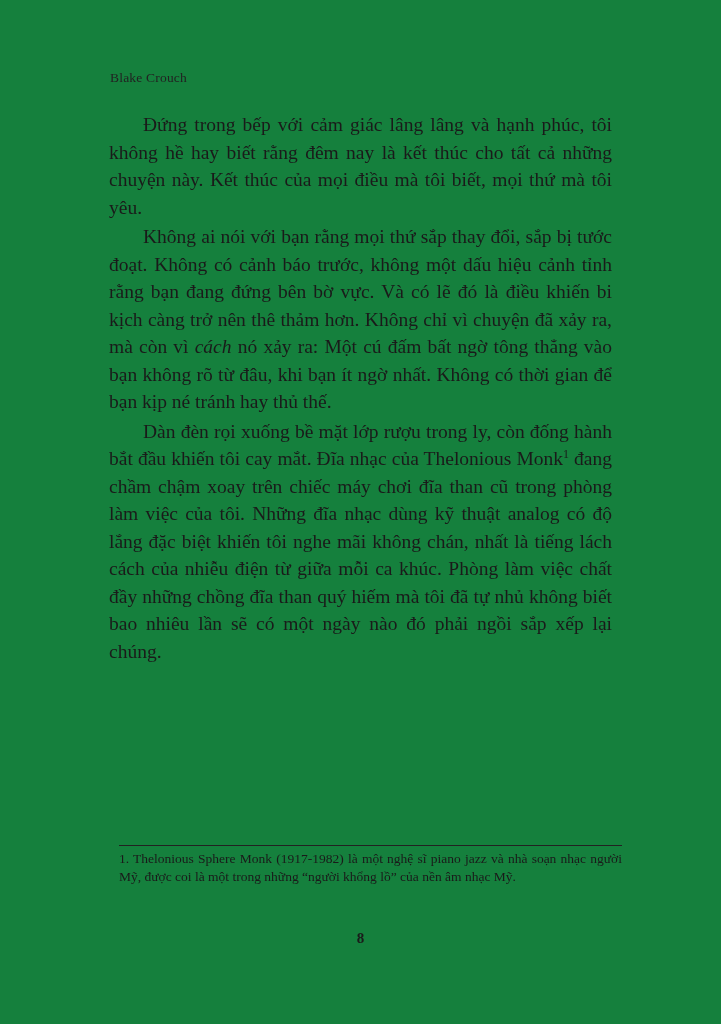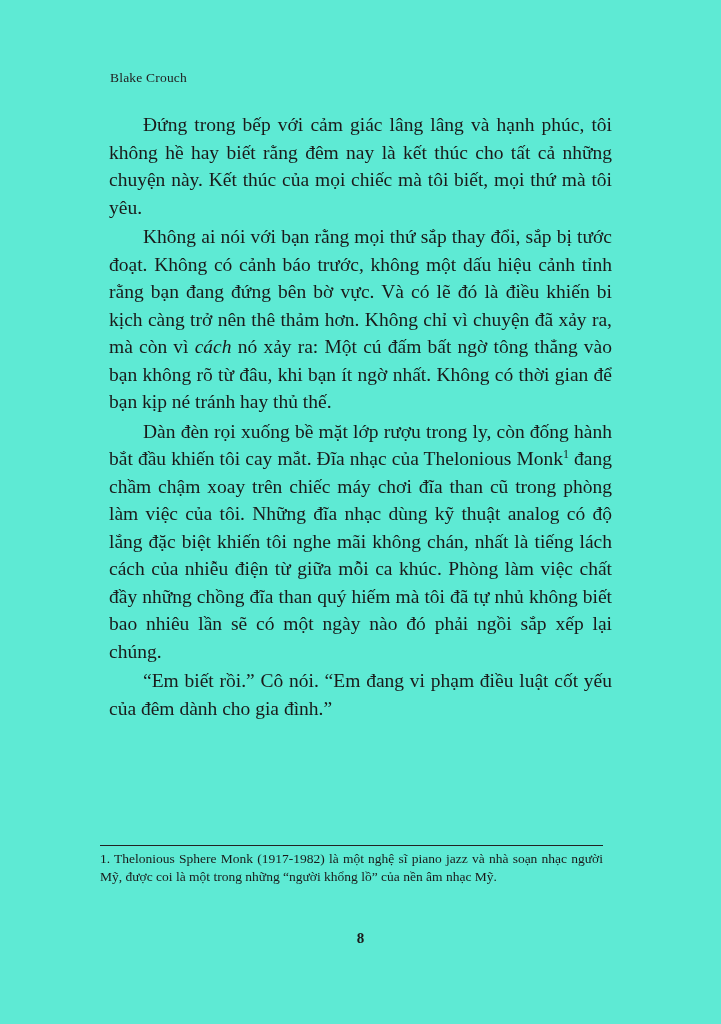--- a/index.html
+++ b/index.html
@@ -5,21 +5,21 @@
   html, body {
     margin: 0;
     padding: 0;
     background: #e8e8e8;
   }
   .page {
     position: relative;
     width: 721px;
     height: 1024px;
     margin: 0 auto;
-    background: #5eead4;
+    background: #15803d;
     color: #1a1a1a;
     font-family: "Liberation Serif", "DejaVu Serif", serif;
     overflow: hidden;
   }
   .running-header {
     position: absolute;
     left: 110px;
     top: 70px;
     font-size: 13.5px;
     letter-spacing: 0.2px;
@@ -40,21 +40,21 @@
   }
   .body-text i {
   }
   .body-text sup {
     font-size: 12px;
     line-height: 0;
     vertical-align: super;
   }
   .footnote-area {
     position: absolute;
-    left: 100px;
+    left: 119px;
     top: 845px;
     width: 503px;
   }
   .footnote-rule {
     border: none;
     border-top: 1.2px solid #222;
     margin: 0 0 4px 0;
     width: 100%;
   }
   .footnote-text {
@@ -77,28 +77,27 @@
 </style>
 </head>
 <body>
 
 <div class="page">
 
   <div class="running-header">Blake Crouch</div>
 
   <div class="body-text">
 
-    <p><span>Đứng trong bếp với cảm giác lâng lâng và hạnh phúc, tôi không hề hay biết rằng đêm nay là kết thúc cho tất cả những chuyện này. Kết thúc của mọi chiếc mà tôi biết, mọi thứ mà tôi yêu.</span></p>
+    <p><span>Đứng trong bếp với cảm giác lâng lâng và hạnh phúc, tôi không hề hay biết rằng đêm nay là kết thúc cho tất cả những chuyện này. Kết thúc của mọi điều mà tôi biết, mọi thứ mà tôi yêu.</span></p>
 
     <p><span>Không ai nói với bạn rằng mọi thứ sắp thay đổi, sắp bị tước đoạt. Không có cảnh báo trước, không một dấu hiệu cảnh tỉnh rằng bạn đang đứng bên bờ vực. Và có lẽ đó là điều khiến bi kịch càng trở nên thê thảm hơn. Không chỉ vì chuyện đã xảy ra, mà còn vì </span><i>cách</i><span> nó xảy ra: Một cú đấm bất ngờ tông thẳng vào bạn không rõ từ đâu, khi bạn ít ngờ nhất. Không có thời gian để bạn kịp né tránh hay thủ thế.</span></p>
 
     <p><span>Dàn đèn rọi xuống bề mặt lớp rượu trong ly, còn đống hành bắt đầu khiến tôi cay mắt. Đĩa nhạc của Thelonious Monk</span><sup>1</sup><span> đang chầm chậm xoay trên chiếc máy chơi đĩa than cũ trong phòng làm việc của tôi. Những đĩa nhạc dùng kỹ thuật analog có độ lắng đặc biệt khiến tôi nghe mãi không chán, nhất là tiếng lách cách của nhiễu điện từ giữa mỗi ca khúc. Phòng làm việc chất đầy những chồng đĩa than quý hiếm mà tôi đã tự nhủ không biết bao nhiêu lần sẽ có một ngày nào đó phải ngồi sắp xếp lại chúng.</span></p>
 
 
-    <p><span>“Em biết rồi.” Cô nói. “Em đang vi phạm điều luật cốt yếu của đêm dành cho gia đình.”</span></p>
 
   </div>
 
   <div class="footnote-area">
     <hr class="footnote-rule">
     <p class="footnote-text">1. Thelonious Sphere Monk (1917-1982) là một nghệ sĩ piano jazz và nhà soạn nhạc người Mỹ, được coi là một trong những “người khổng lồ” của nền âm nhạc Mỹ.</p>
   </div>
 
   <div class="page-number">8</div>
 

